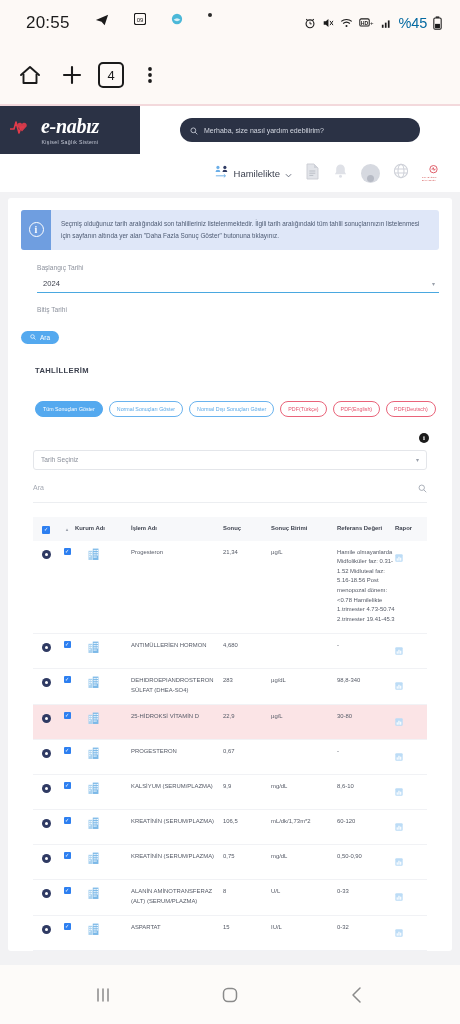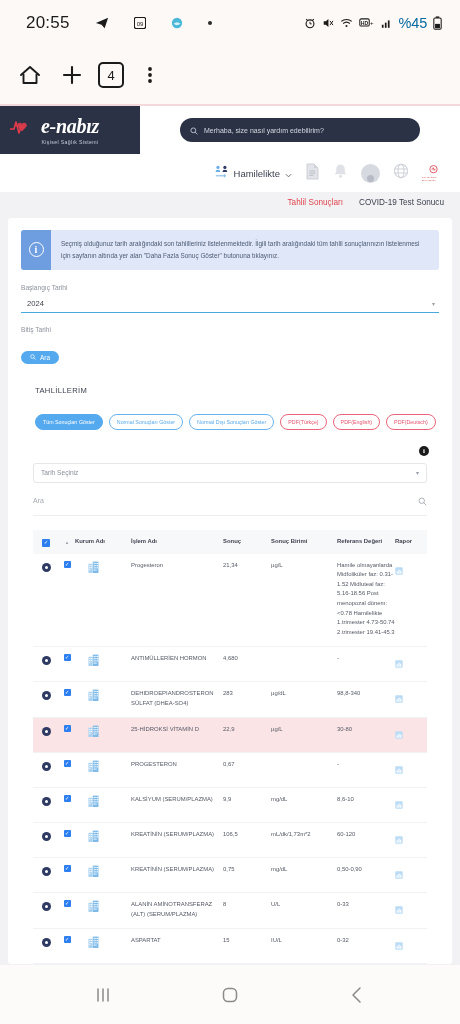--- a/index.html
+++ b/index.html
@@ -10,21 +10,21 @@
     overflow: hidden;
   }
   #screen { width: 460px; height: 1024px; position: relative; display: flex; flex-direction: column; background: #fdf9f6; }
 
   
   .statusbar {
     height: 46px; flex: 0 0 46px; background: #fdf9f6;
     display: flex; align-items: center; justify-content: space-between;
     padding: 0 18px 0 26px;
   }
-  .sb-left { display: flex; align-items: center; gap: 25px; }
+  .sb-left { display: flex; align-items: flex-start; gap: 25px; }
   .sb-clock { font-size: 17px; color: #1b1b1b; letter-spacing: .2px; font-weight: 400; }
   .sb-right { display: flex; align-items: center; gap: 6px; }
   .sb-icon { display: inline-flex; align-items: center; justify-content: center; color: #1b1b1b; }
   .sb-batt-txt { font-size: 14.5px; color: #0369a1; letter-spacing: -.2px; }
   .dot-ico { width: 4px; height: 4px; border-radius: 50%; background: #2b2b2b; display: inline-block; }
 
   
   .chrome {
     height: 58px; flex: 0 0 58px; background: #fdf9f6;
     display: flex; align-items: center; gap: 6px; padding: 0 12px 0 10px;
@@ -80,35 +80,35 @@
   .tab.active { color: #e0464f; }
 
   
   .card { background: #ffffff; margin: 6px 8px 0 8px; border-radius: 3px; padding: 12px 13px 0 13px; }
 
   .infobox { display: flex; background: #dfe7f8; border-radius: 3px; overflow: hidden; margin-bottom: 14px; }
   .infobox-band { width: 30px; background: #6f9ee0; display: flex; align-items: center; justify-content: center; flex: none; }
   .info-circle { width: 15px; height: 15px; border-radius: 50%; border: 1.4px solid #fff; color: #fff; font-family: "Liberation Serif", serif; font-size: 10px; display: flex; align-items: center; justify-content: center; font-weight: 700; }
   .infobox-txt { padding: 8px 10px; font-size: 6.4px; line-height: 1.85; color: #4d5a72; }
 
-  .field { margin-bottom: 13px; }
+  .field { margin-bottom: 13px; margin-left: 16px; }
   .field-label { font-size: 6.6px; color: #8d929d; margin-bottom: 5px; }
   .select {
     height: 17px; border-bottom: 1.3px solid #4aa8e0; display: flex; align-items: center;
     justify-content: space-between; padding: 0 4px 0 6px;
   }
   .select-val { font-size: 7.6px; color: #404450; }
   .caret { font-size: 6px; color: #9aa0ab; }
 
   .ara-btn {
     display: inline-flex; align-items: center; gap: 4px; background: #54a9ef;
     color: #fff; border-radius: 9px; padding: 3px 9px; font-size: 6.4px; margin: 3px 0 22px 0;
   }
 
-  .sec-title { font-size: 7.6px; color: #3c414e; letter-spacing: .35px; margin: 0 0 19px 14px; font-weight: 400; }
+  .sec-title { font-size: 7.6px; color: #3c414e; letter-spacing: .35px; margin: 0 0 26px 14px; font-weight: 700; }
 
   .chiprow { display: flex; gap: 6px; margin: 0 0 16px 14px; flex-wrap: nowrap; }
   .chip { font-size: 5.3px; border-radius: 9px; padding: 4px 7px; white-space: nowrap; border: 1px solid #6ab3ee; color: #5aa9e8; background: #fff; }
   .chip.filled { background: #54a9ef; color: #fff; border-color: #54a9ef; }
   .chip.pdf { border-color: #e9647a; color: #e4536d; }
 
   .info-dot-row { display: flex; justify-content: flex-end; padding-right: 10px; margin-bottom: 7px; }
   .info-dot { width: 10px; height: 10px; border-radius: 50%; background: #1b1b1b; color: #fff; font-family: "Liberation Serif", serif; font-size: 7px; font-weight: 700; display: flex; align-items: center; justify-content: center; }
 
   .inner-select {
@@ -316,24 +316,20 @@
       </span>
       <span class="moh-logo">
         <svg width="13" height="11" viewBox="0 0 14 12">
             <circle cx="7" cy="5" r="4.4" fill="none" stroke="#d9424f" stroke-width="1"></circle>
             <path d="M4.6 5 h1.4 l.7-1.9 1 3.4 .8-1.5 h1" fill="none" stroke="#d9424f" stroke-width="0.9"></path>
           </svg>
         <span class="moh-txt">T.C. SAĞLIK BAKANLIĞI</span>
       </span>
     </div>
 
-    <div class="tabrow">
-      <span class="tab active">Tahlil Sonuçları</span>
-      <span class="tab">COVID-19 Test Sonucu</span>
-    </div>
 
     <div class="card">
 
       <div class="infobox">
         <div class="infobox-band">
           <span class="info-circle">i</span>
         </div>
         <div class="infobox-txt">Seçmiş olduğunuz tarih aralığındaki son tahlilleriniz listelenmektedir. İlgili tarih aralığındaki tüm tahlil sonuçlarınızın listelenmesi için sayfanın altında yer alan "Daha Fazla Sonuç Göster" butonuna tıklayınız.</div>
       </div>
 

